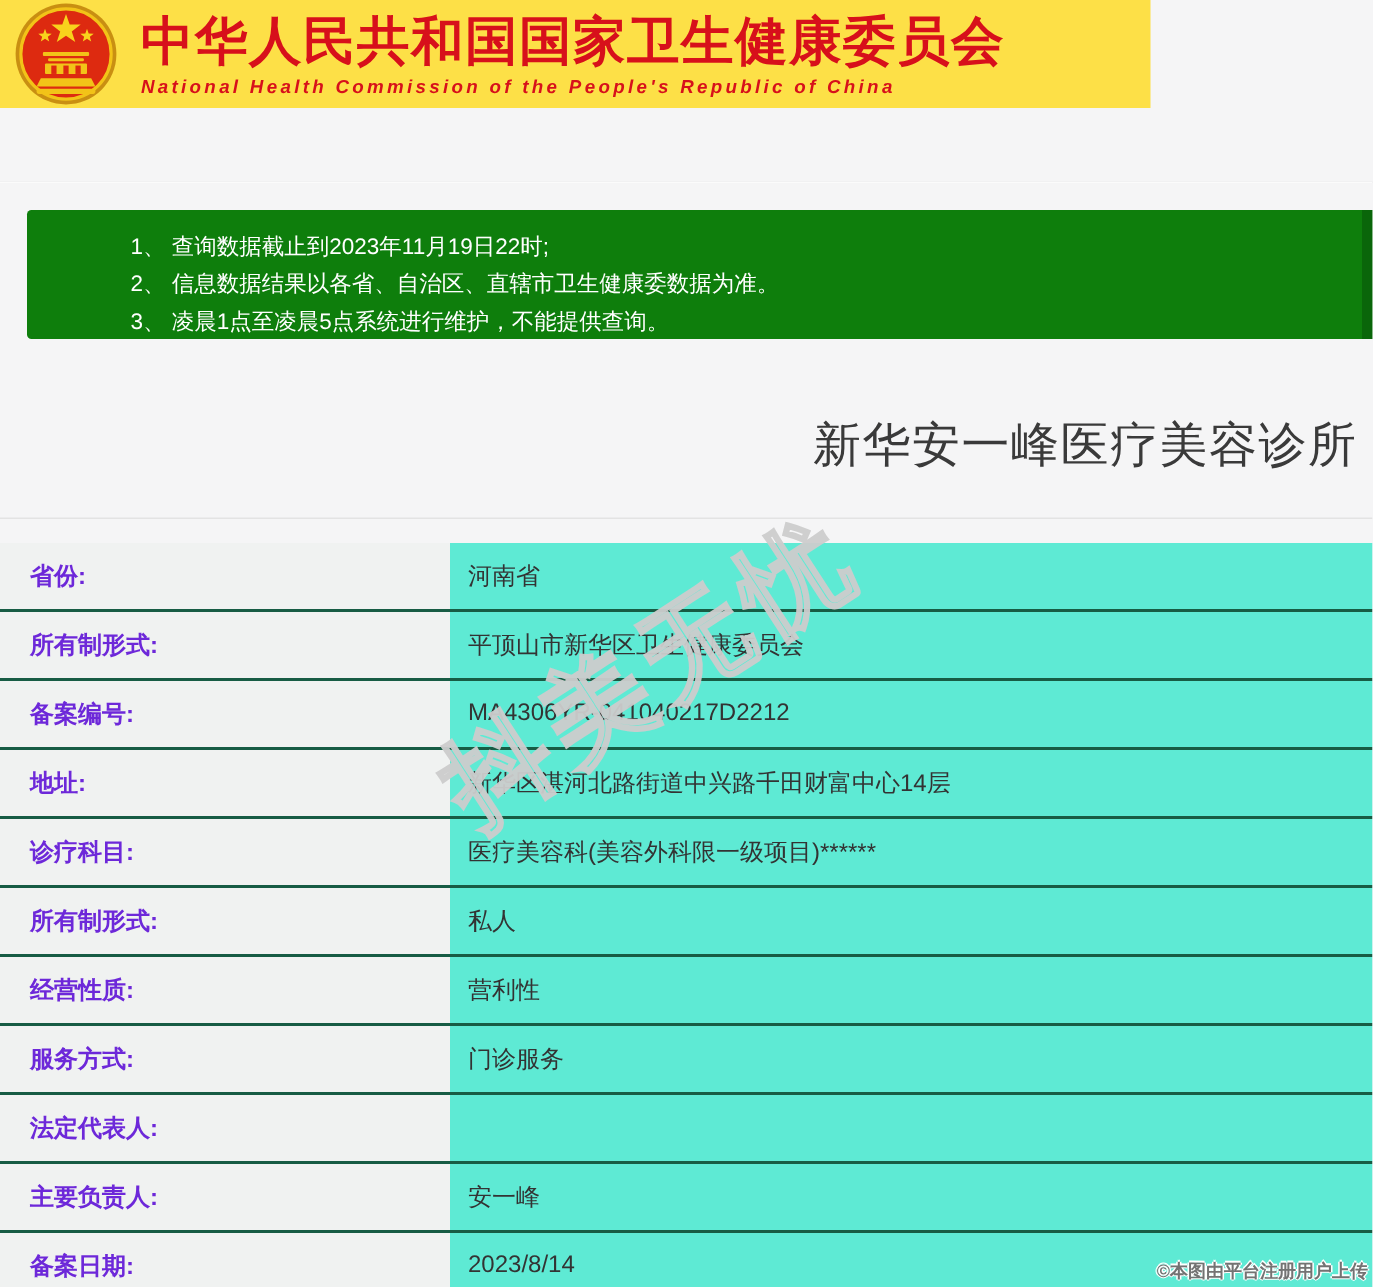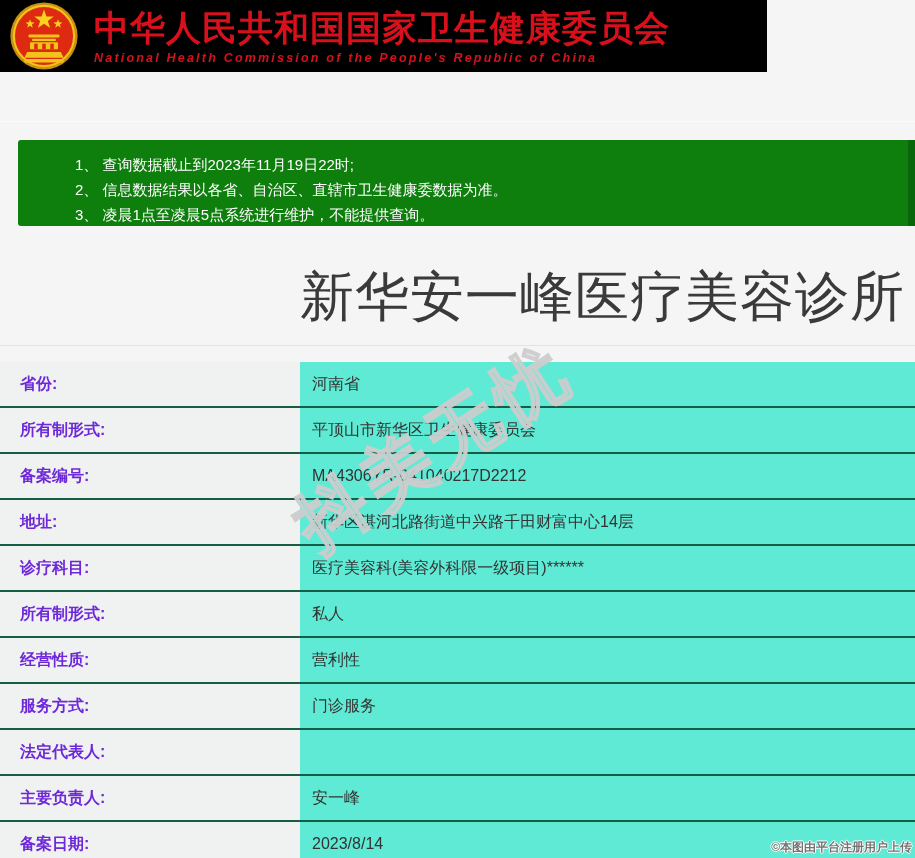--- a/index.html
+++ b/index.html
@@ -8,21 +8,21 @@
     font-family:"Liberation Sans","DejaVu Sans",sans-serif;
     background:#f5f5f6;
     position:relative;
     color:#333;
   }
   .page { position:absolute; inset:0; }
 
   
   .header{
     position:absolute; left:0; top:0; width:767px; height:72px;
-    background:#000000; display:flex; align-items:center;
+    background:#fde047; display:flex; align-items:center;
   }
   .emblem{ width:80px; height:70px; margin-left:4px; flex:0 0 auto; }
   .emblem svg{ width:100%; height:100%; display:block; }
   .header-titles{ margin-left:10px; }
   .title-cn{
     font-size:35px; font-weight:700; color:#d7101b; letter-spacing:1px;
     line-height:40px; white-space:nowrap;
   }
   .title-en{
     font-size:12.5px; font-weight:700; color:#d7101b; letter-spacing:2.2px;
@@ -32,30 +32,30 @@
     position:absolute; left:0; top:121px; width:915px; height:1px;
     background:#d9d9d9; border-bottom:1px solid #fbfbfb;
   }
 
   
   .notice{
     position:absolute; left:18px; top:140px; width:897px; height:86px;
     background:#0e7e0c; border-radius:3px 0 0 3px;
     padding:12px 0 0 57px; color:#ffffff;
   }
-  .notice-line{ font-size:15px; line-height:25px; white-space:nowrap; }
+  .notice-line{ font-size:15px; line-height:25px; white-space:nowrap;margin-left:12px; }
   .notice-edge{
     position:absolute; right:0; top:0; width:7px; height:100%;
     background:#0a660a;
   }
 
   
   .clinic-name{
     position:absolute; left:0; top:271px; width:905px;
-    text-align:right; font-size:54px; font-weight:400; color:#3a3a3a;
+    text-align:right; font-size:32px; font-weight:400; color:#3a3a3a;
     line-height:50px; letter-spacing:1px;
   }
   .mid-divider{
     position:absolute; left:0; top:345px; width:915px; height:1px;
     background:#e3e3e3;
   }
 
   
   .detail-table{ position:absolute; left:0; top:362px; width:915px; }
   .row{

